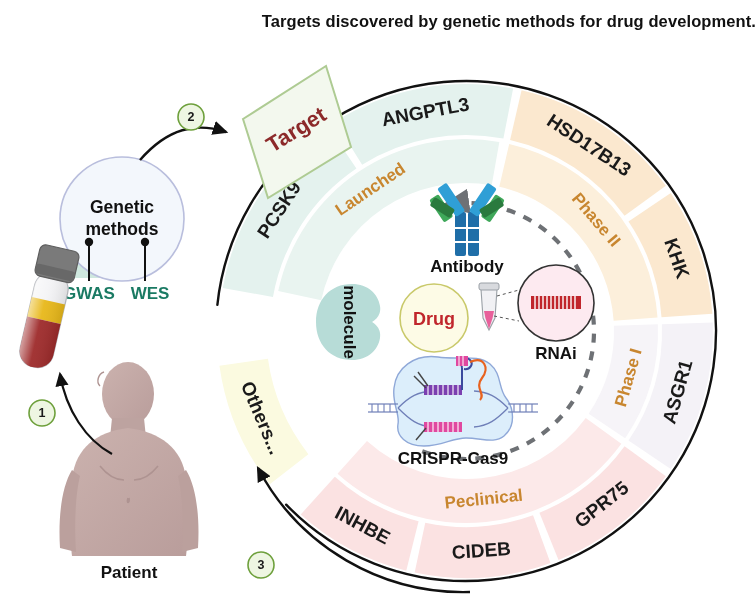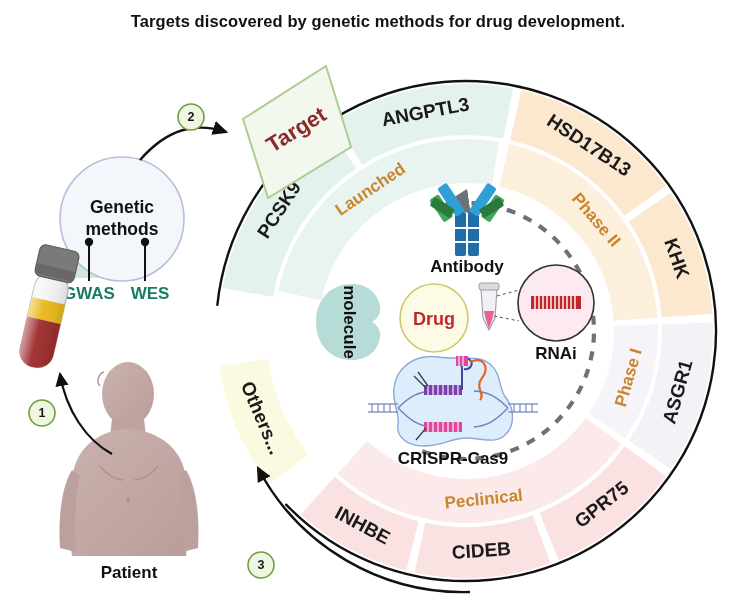--- a/index.html
+++ b/index.html
@@ -18,21 +18,21 @@
     position: absolute;
     top: 0; left: 0;
     width: 756px;
     height: 606px;
   }
   .fig-title {
     position: absolute;
     top: 12px;
     left: 0;
     width: 756px;
-    text-align: center;
+    text-align: right;
     font-family: "Liberation Sans", sans-serif;
     font-size: 16.5px;
     font-weight: bold;
     color: #111111;
     letter-spacing: 0.1px;
   }
   svg text {
     font-family: "Liberation Sans", sans-serif;
     dominant-baseline: middle;
   }

